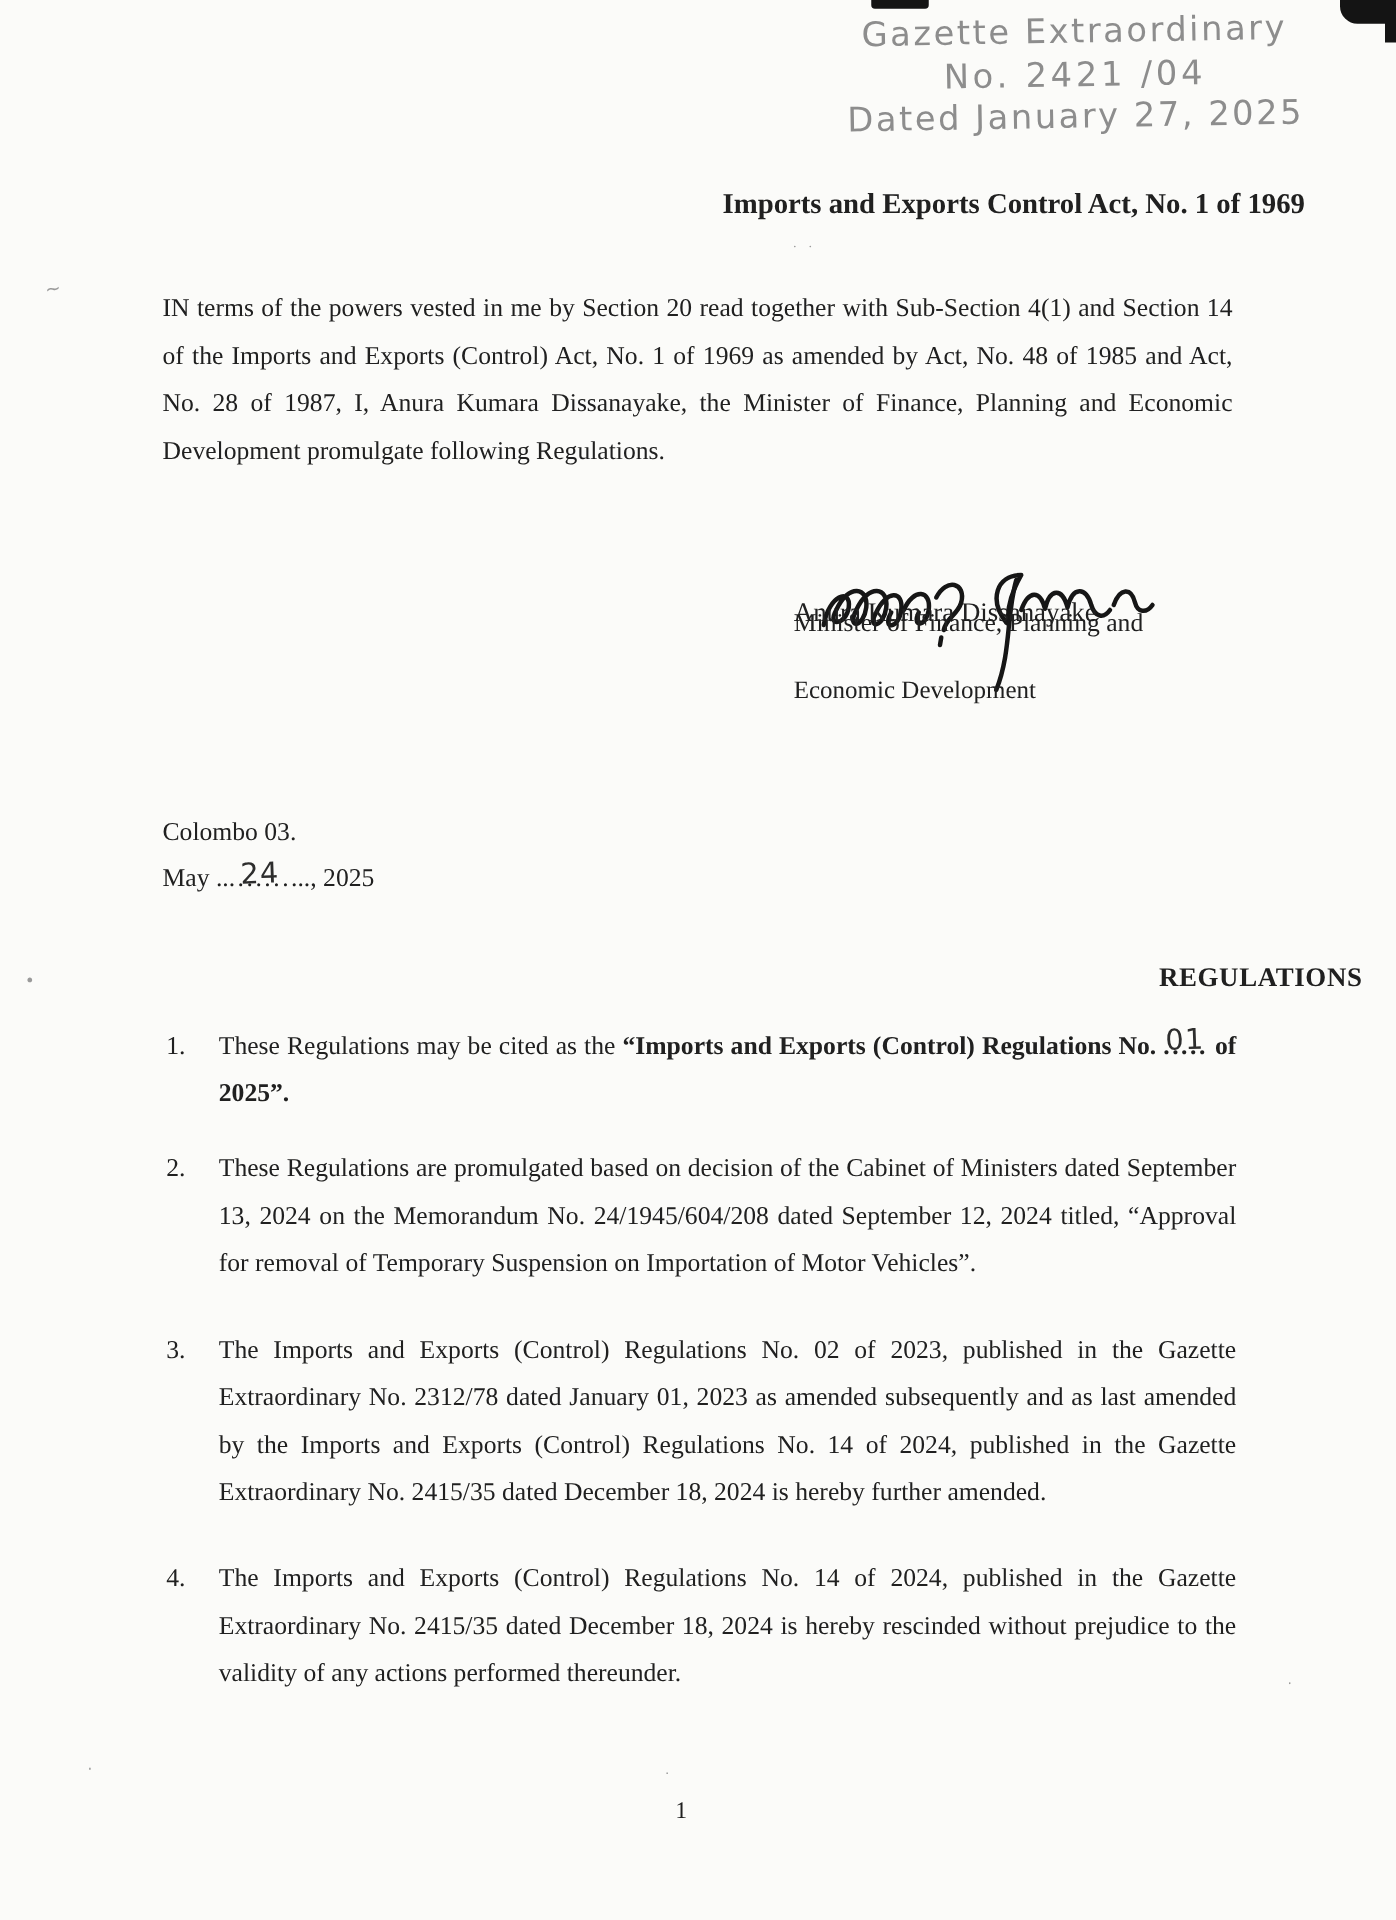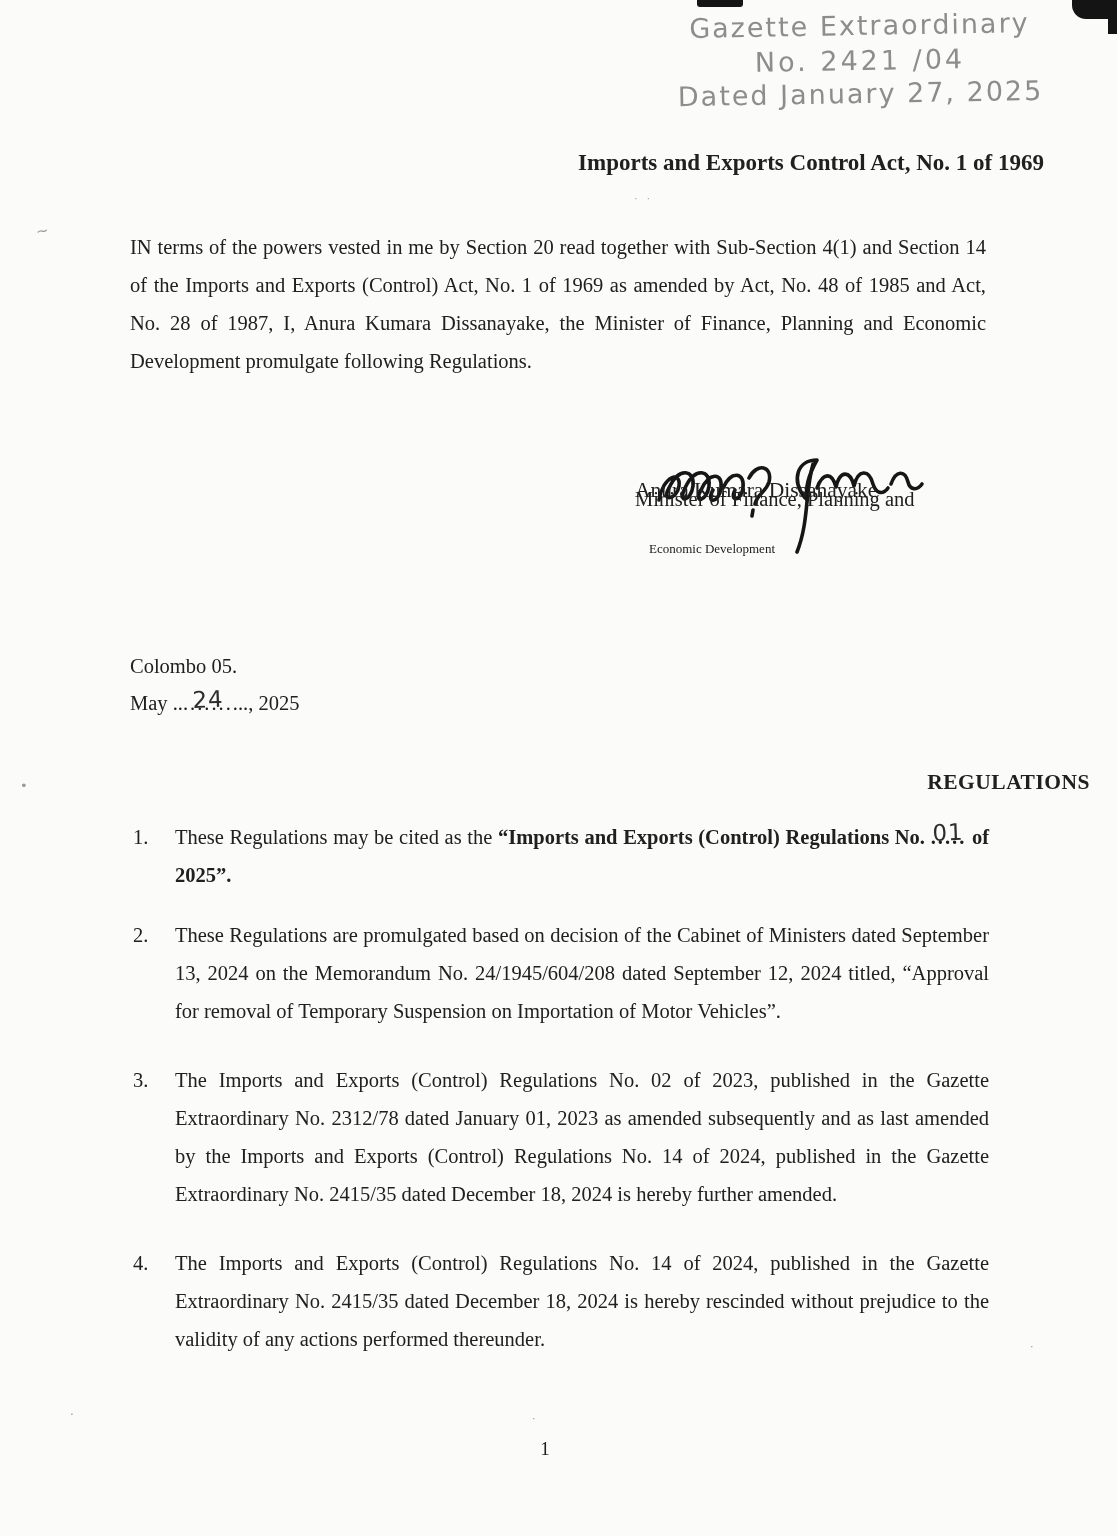--- a/index.html
+++ b/index.html
@@ -39,21 +39,21 @@
     font-size:20.5px;line-height:38px;
     text-align:justify;text-align-last:left;
   }
   
   .sig-scribble{position:absolute;top:444px;left:645px;pointer-events:none;}
   .sig-name{
     position:absolute;top:478px;left:635px;
     font-weight:normal;font-size:21.5px;
   }
   .sig-title1{position:absolute;top:488px;left:635px;font-size:20.5px;}
-  .sig-title2{position:absolute;top:541px;left:635px;font-size:13px;margin-left:14px;}
+  .sig-title2{position:absolute;top:541px;left:635px;font-size:20px;}
   
   .addr1{position:absolute;top:625px;left:130px;font-size:20.5px;}
   .addr2{position:absolute;top:655px;left:130px;font-size:20.5px;}
   .date-line{position:absolute;top:692px;left:130px;font-size:20.5px;}
   
   .dotted{position:relative;display:inline-block;letter-spacing:2px;}
   .dotted .hw{
     position:absolute;left:50%;top:50%;
     transform:translate(-50%,-68%) rotate(-2deg);
     font-family:"DejaVu Sans",sans-serif;
@@ -121,21 +121,21 @@
       <path d="M160,54 C146,36 152,16 172,16 C164,30 160,44 162,56"></path>
       <path d="M172,44 c6,-16 15,-16 19,-1 c4,-17 14,-17 18,-1 c4,-17 15,-17 19,-2 c3,10 10,11 15,4"></path>
       <path d="M246,40 c5,-14 14,-14 17,-2 c2,8 9,9 14,2"></path>
       <path d="M168,20 C160,48 164,78 152,108"></path>
     </g>
   </svg>
   <div class="sig-name">Anura Kumara Dissanayake</div>
   <div class="sig-title1">Minister of Finance, Planning and</div>
   <div class="sig-title2">Economic Development</div>
 
-  <div class="addr2">Colombo 05.</div>
+  <div class="addr2">Colombo 03.</div>
   <div class="date-line">
     <span>May ..</span><span class="dotted"><span>.......</span><span class="hw">24</span></span><span>..., 2025</span>
   </div>
 
   <div class="reg-heading">REGULATIONS</div>
 
   <div class="items">
 
     <div class="item item-gap-sm">
       <span class="num">1.</span>

